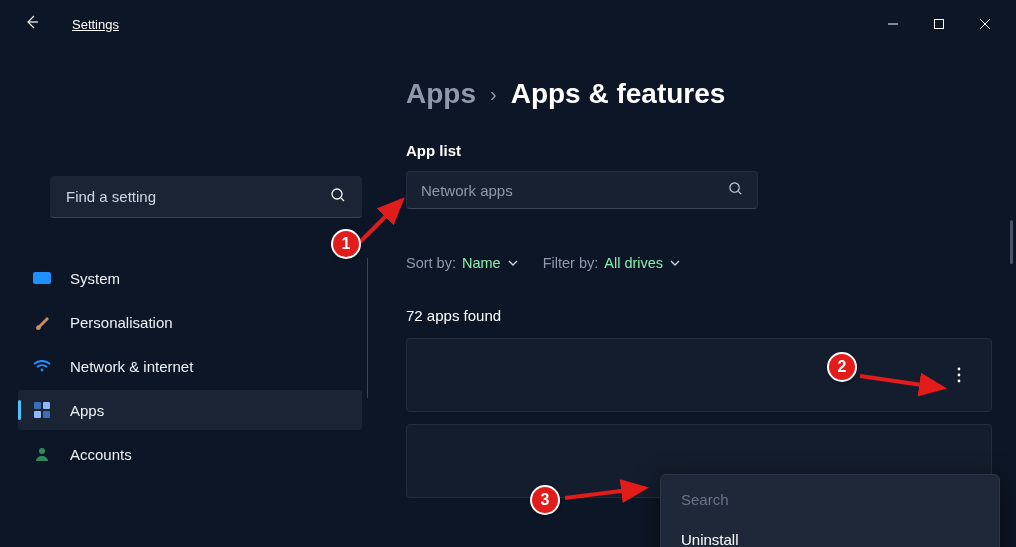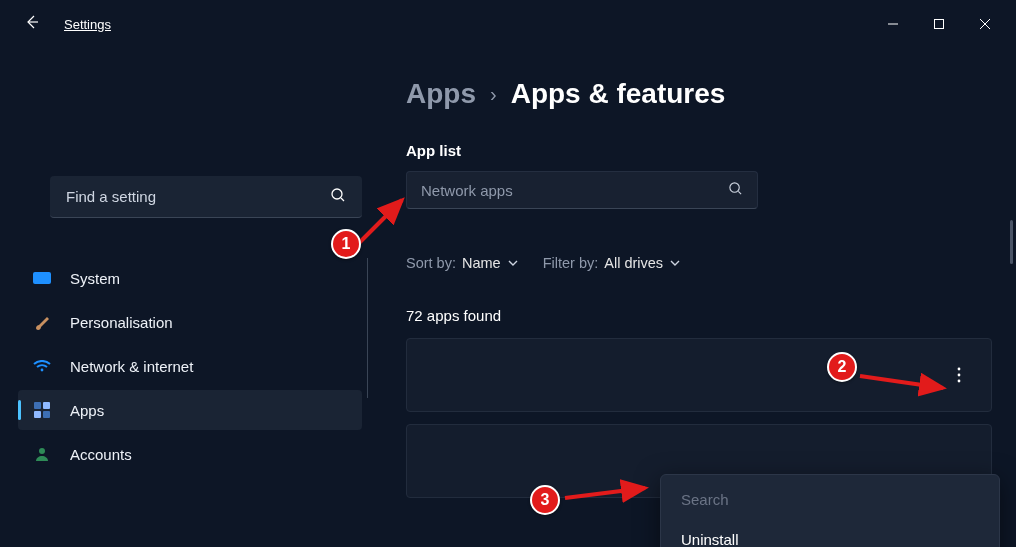--- a/index.html
+++ b/index.html
@@ -1,19 +1,19 @@
 <!DOCTYPE html>
 <html><head>
 <meta charset="utf-8">
 <style>
   * { margin:0; padding:0; box-sizing:border-box; font-family:"Segoe UI",Arial,sans-serif; -webkit-font-smoothing:antialiased; }
   body { width:1016px; height:547px; background:#0d1626; color:#fff; overflow:hidden; position:relative; }
 
   .titlebar { height:48px; display:flex; align-items:center; justify-content:space-between; padding:0 8px 0 24px; }
-  .titlebar-left { display:flex; align-items:center; gap:24px;text-decoration:underline; }
+  .titlebar-left { display:flex; align-items:center; gap:32px;text-decoration:underline; }
   .titlebar-right { display:flex; }
   .win-btn { width:46px; height:32px; display:flex; align-items:center; justify-content:center; color:#fff; }
   .win-btn svg { width:10px; height:10px; }
 
   .body-area { display:flex; height:calc(100% - 48px); }
 
   .sidebar { width:370px; padding:0 8px 0 18px; display:flex; flex-direction:column; }
   .sidebar-spacer-top { height:128px; }
   .find-box { background:#1a2434; height:42px; border-radius:4px; display:flex; align-items:center; padding:0 16px; justify-content:space-between; margin-bottom:40px; border-bottom:1px solid #3a4556;margin-left:32px;}
   .find-box span.placeholder { color:#cfd6e2; font-size:15px; }
@@ -41,21 +41,21 @@
   .bc-cur { color:#fff; font-size:28px; font-weight:600; }
 
   .section-label { font-size:15px; font-weight:600; margin-bottom:12px; }
 
   .search-apps { width:352px; height:38px; background:#182131; border-radius:4px; display:flex; align-items:center; justify-content:space-between; padding:0 14px; border:1px solid #242e40; border-bottom:1px solid #3a4556;}
   .search-apps span.placeholder { color:#8f99ab; font-size:15px; }
 
   .sort-row { display:flex; gap:24px; margin-top:46px; font-size:14.5px; }
   .sort-group { display:flex; align-items:center; gap:6px; cursor:pointer; }
   .dim { color:#8f99ab; }
-  .val { color:#e5e5e5; }
+  .val { color:#86efac; }
   .chev { width:12px; height:12px; }
 
   .count { margin-top:36px; font-size:15px; }
 
   .app-row { margin-top:14px; height:74px; background:#141d2d; border:1px solid #222c3d; border-radius:4px; position:relative; }
   .app-row .kebab { position:absolute; right:22px; top:50%; transform:translateY(-50%); width:20px; height:28px; display:flex; align-items:center; justify-content:center; cursor:pointer; }
   .app-row2 { margin-top:12px; height:74px; background:#141d2d; border:1px solid #222c3d; border-radius:4px; }
 
   .context-menu { position:absolute; right:16px; top:426px; width:340px; background:#1e2839; border:1px solid #2c3648; border-radius:6px; padding:4px; box-shadow:0 6px 24px rgba(0,0,0,.5); }
   .cm-item { height:40px; display:flex; align-items:center; padding:0 16px; border-radius:4px; font-size:15px; }

